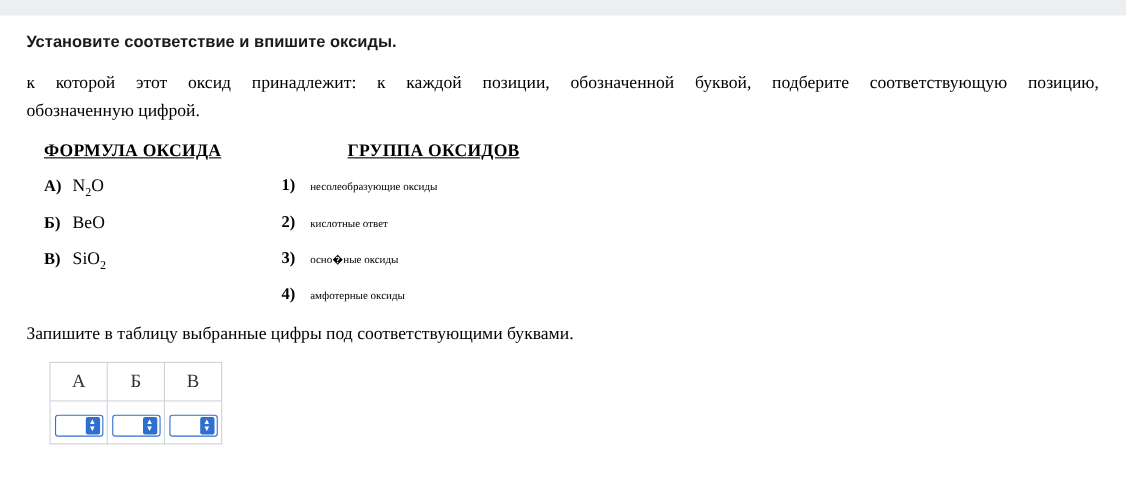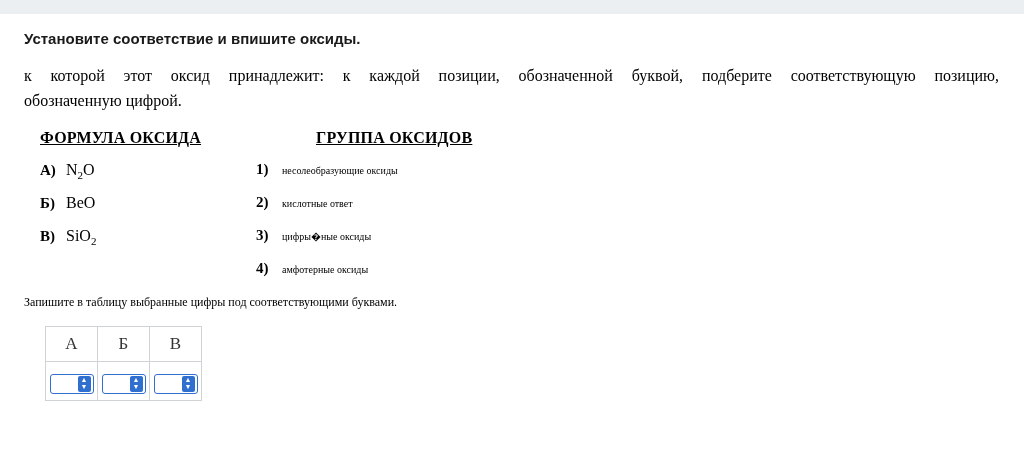--- a/index.html
+++ b/index.html
@@ -101,21 +101,21 @@
     font-weight: bold;
     font-size: 15px;
     width: 26px;
     display: inline-block;
   }
   .opt-text {
     font-size: 10px;
   }
   .instruction {
     margin-top: 4px;
-    font-size: 12px;
+    font-size: 16px;
   }
   table.answers {
     margin-top: 16px;
     margin-left: 21px;
     border-collapse: collapse;
   }
   table.answers td, table.answers th {
     border: 1px solid #cfd3d6;
     width: 51px;
     height: 34px;
@@ -197,21 +197,21 @@
       <div class="row">
         <span class="opt-num">1)</span>
         <span class="opt-text">несолеобразующие оксиды</span>
       </div>
       <div class="row">
         <span class="opt-num">2)</span>
         <span class="opt-text">кислотные ответ</span>
       </div>
       <div class="row">
         <span class="opt-num">3)</span>
-        <span class="opt-text">цифры�ные оксиды</span>
+        <span class="opt-text">осно�ные оксиды</span>
       </div>
       <div class="row">
         <span class="opt-num">4)</span>
         <span class="opt-text">амфотерные оксиды</span>
       </div>
     </div>
 
   </div>
 
   <div class="instruction">Запишите в таблицу выбранные цифры под соответствующими буквами.</div>

